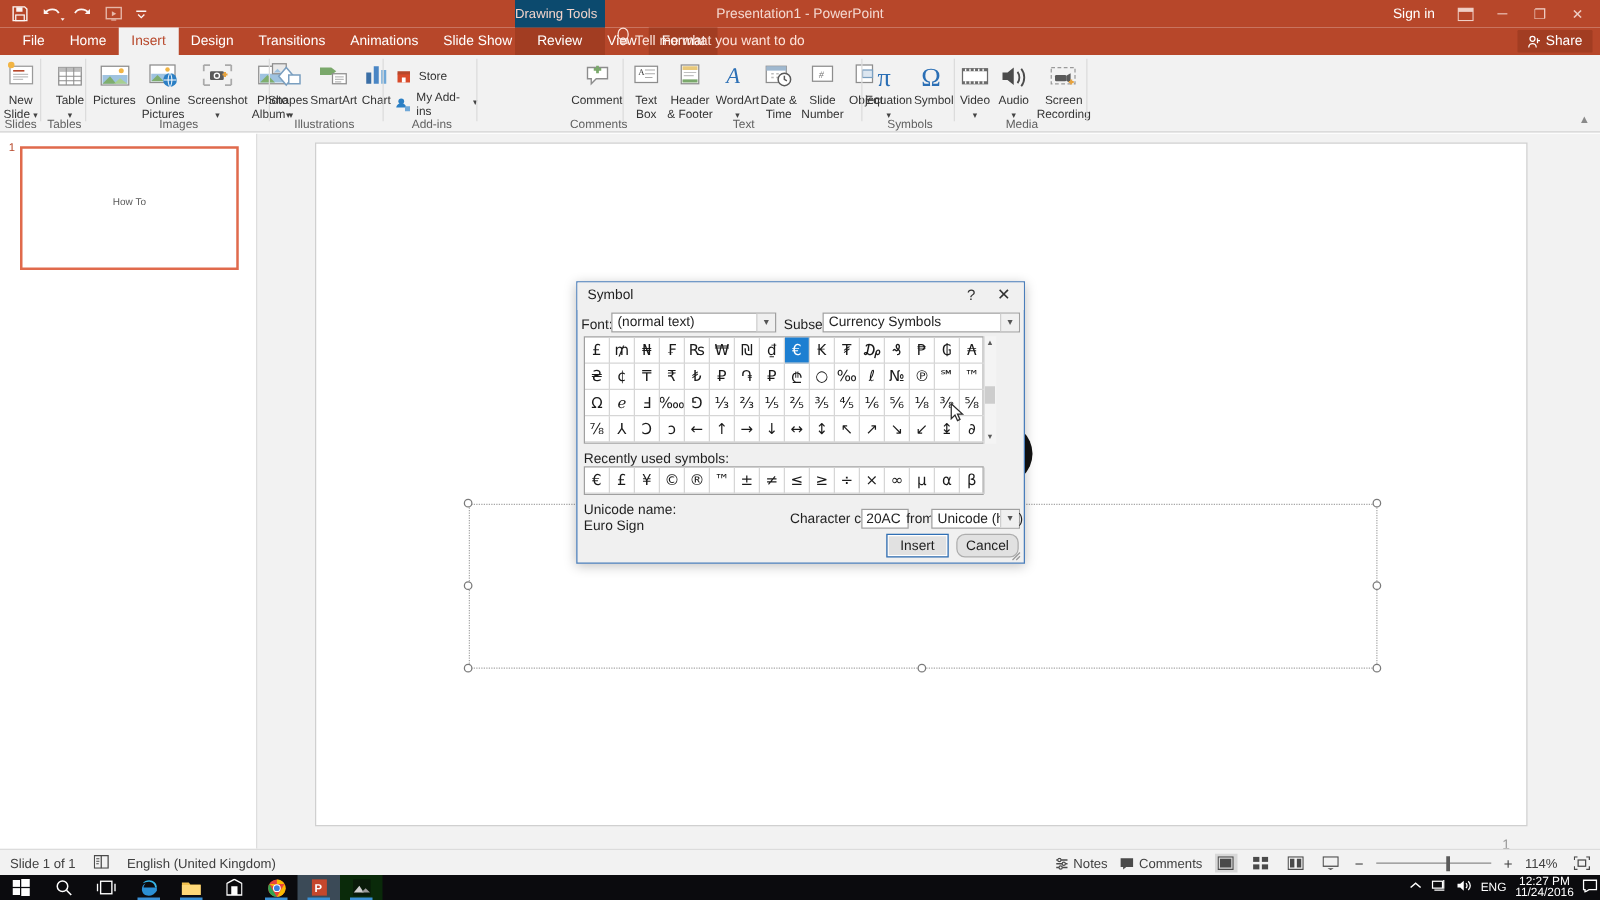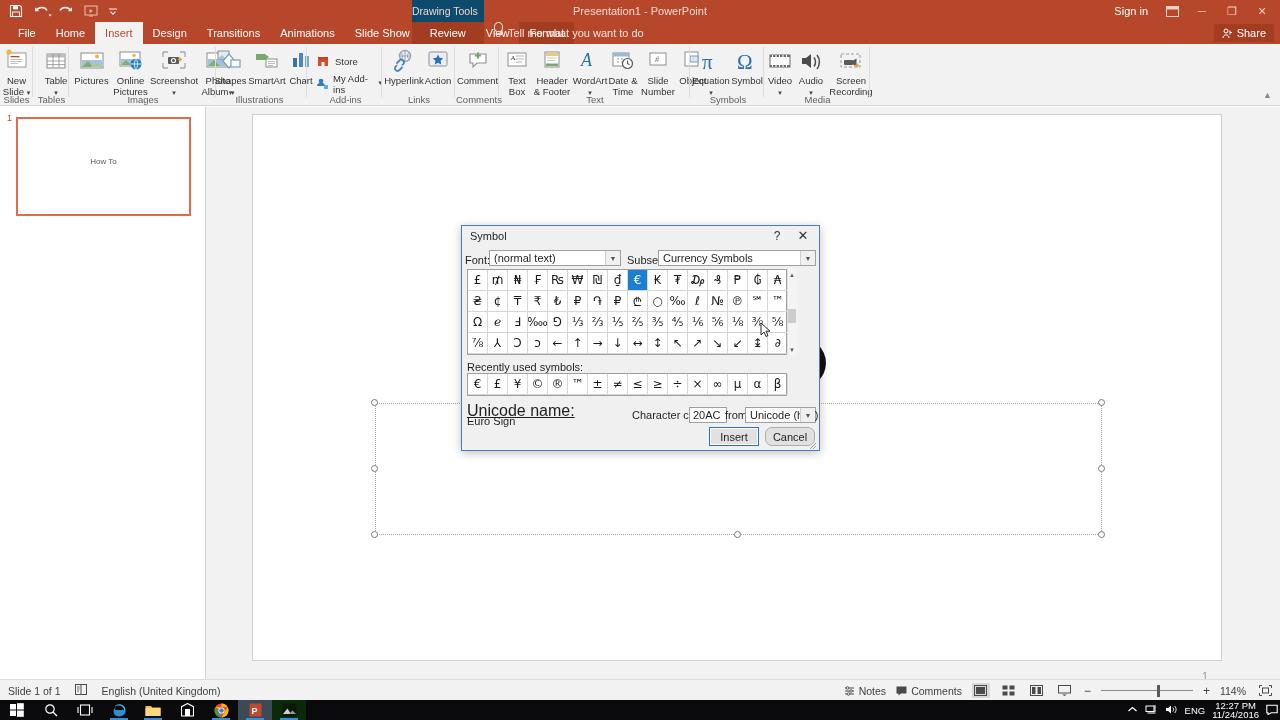--- a/index.html
+++ b/index.html
@@ -187,21 +187,21 @@
   .recent-label{ position:absolute; left:467px; top:361px; font-size:11px; color:#1f1f1f; }
   .recentbox{
     position:absolute; left:467px; top:373px; width:320px; height:23px;
     background:#fff; border:1px solid #a0a0a0;
   }
   .recent-grid{
     display:grid; grid-template-columns:repeat(16,20px); grid-template-rows:21px;
     width:100%; height:100%;
   }
 
-  .uni-label{ position:absolute; left:467px; top:402px; font-size:16px; color:#1f1f1f;text-decoration:underline; }
+  .uni-label{ position:absolute; left:467px; top:402px; font-size:11px; color:#1f1f1f; }
   .uni-name{ position:absolute; left:467px; top:415px; font-size:11px; color:#1f1f1f; }
 
   .cc-label{ position:absolute; left:632px; top:409px; font-size:11px; color:#1f1f1f; }
   .cc-input{
     position:absolute; left:689px; top:407px; width:38px; height:16px;
     background:#fff; border:1px solid #a0a0a0; font-size:11px; color:#1f1f1f;
   }
   .cc-input span{ position:absolute; left:3px; top:1px; }
   .from-label{ position:absolute; left:725px; top:409px; font-size:11px; color:#1f1f1f; }
 
@@ -468,44 +468,20 @@
             <rect x="9" y="8" width="4" height="4" fill="#6fa8d8"></rect>
           </svg>
       </span>
       <span class="lbl">My Add-ins</span>
       <span class="caret">▾</span>
     </div>
     <div class="glabel">Add-ins</div>
     <div class="gsep"></div>
   </div>
 
-  <div class="rgroup" style="left:383px; width:72px;">
-    <div class="ritem" style="left:1px; width:40px;">
-      <span class="ic">
-        <svg width="26" height="26" viewBox="0 0 26 26">
-            <circle cx="14" cy="8" r="5.5" fill="none" stroke="#8fa4b8" stroke-width="1.4"></circle>
-            <path d="M14 2.5v11M8.5 8h11M10 4.5c2 2.2 2 4.8 0 7M18 4.5c-2 2.2-2 4.8 0 7" stroke="#8fa4b8" stroke-width="1" fill="none"></path>
-            <path d="M6 15l3-3a2.6 2.6 0 013.6 3.6l-1.2 1.2" stroke="#4a86c5" stroke-width="1.8" fill="none" stroke-linecap="round"></path>
-            <path d="M11 19.5l-3 3a2.6 2.6 0 01-3.6-3.6l1.2-1.2" stroke="#4a86c5" stroke-width="1.8" fill="none" stroke-linecap="round"></path>
-          </svg>
-      </span>
-      <span class="lbl">Hyperlink</span>
-    </div>
-    <div class="ritem" style="left:41px; width:28px;">
-      <span class="ic">
-        <svg width="24" height="26" viewBox="0 0 24 26">
-            <rect x="3" y="4" width="18" height="14" rx="1.5" fill="#e9eef4" stroke="#8d8d8d"></rect>
-            <path d="M12 6.5l1.6 3.3 3.6.5-2.6 2.5.6 3.6-3.2-1.7-3.2 1.7.6-3.6-2.6-2.5 3.6-.5z" fill="#2b6fb5"></path>
-          </svg>
-      </span>
-      <span class="lbl">Action</span>
-    </div>
-    <div class="glabel">Links</div>
-    <div class="gsep"></div>
-  </div>
 
   <div class="rgroup" style="left:456px; width:43px;">
     <div class="ritem" style="left:0px; width:43px;">
       <span class="ic">
         <svg width="26" height="26" viewBox="0 0 26 26">
             <path d="M5 6h16v9H12l-4 4v-4H5z" fill="#fff" stroke="#8d8d8d" stroke-width="1.1"></path>
             <path d="M13 4.5v6M10 7.5h6" stroke="#7aa86b" stroke-width="2.2"></path>
           </svg>
       </span>
       <span class="lbl">Comment</span>

